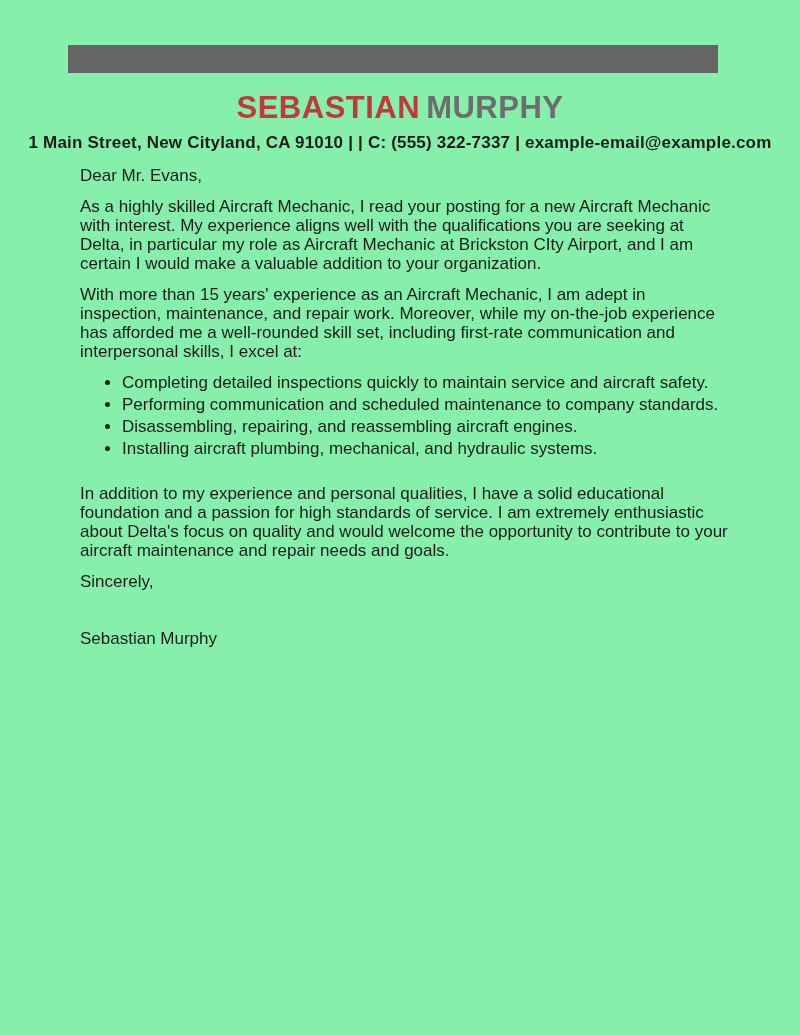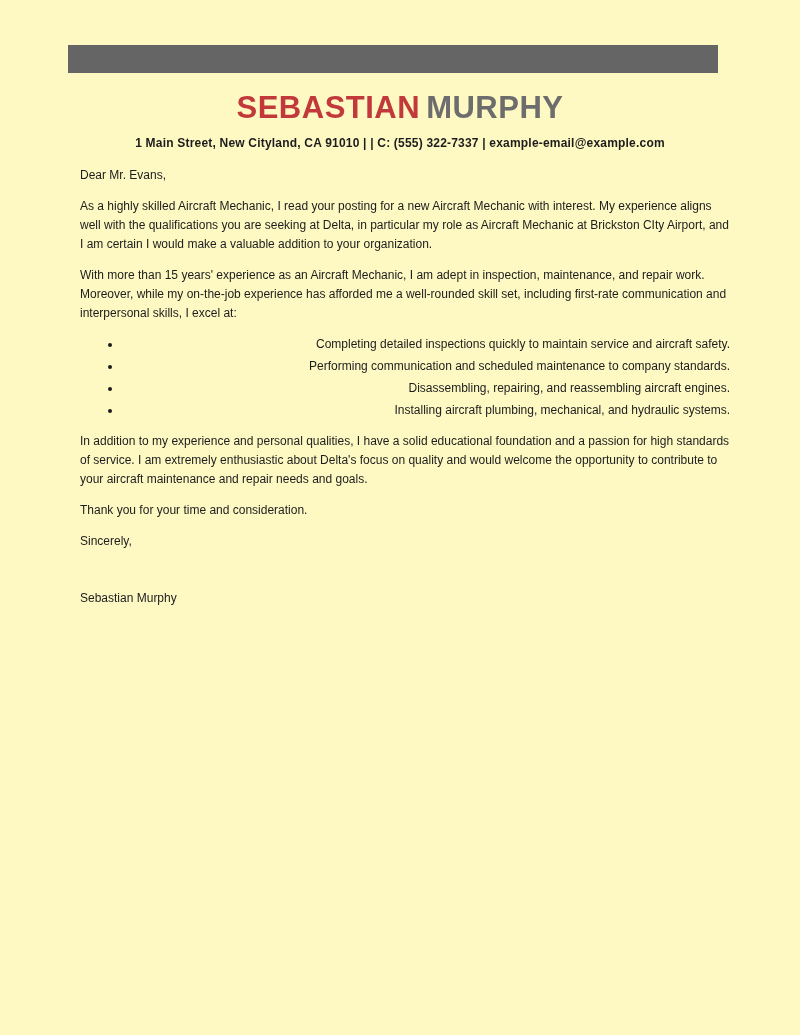--- a/index.html
+++ b/index.html
@@ -5,21 +5,21 @@
   html, body { margin: 0; padding: 0; }
   body {
     width: 800px;
     background: #ffffff;
     font-family: "Liberation Sans", sans-serif;
   }
   .page {
     position: relative;
     width: 800px;
     height: 1035px;
-    background: #fef9c3;
+    background: #86efac;
     overflow: hidden;
   }
   .top-bar {
     position: absolute;
     left: 68px;
     top: 45px;
     width: 650px;
     height: 28px;
     background: var(--bar-gray, #656565);
   }
@@ -31,39 +31,38 @@
     margin: 0;
     font-size: 31px;
     line-height: 38px;
     font-weight: 700;
     letter-spacing: 0.5px;
   }
   .name .first { color: var(--accent-red, #c2393c); }
   .name .last  { color: var(--name-gray, #6d6d6d); margin-left: 6px; }
   .contact {
     margin-top: 7px;
-    font-size: 12px;
+    font-size: 17px;
     line-height: 18px;
     font-weight: 700;
     color: var(--text-color, #1c1c1c);
     letter-spacing: 0.2px;
   }
   .letter {
     margin: 14px 0 0 80px;
     width: 650px;
-    font-size: 12px;
+    font-size: 17px;
     line-height: 19px;
     color: var(--text-color, #1c1c1c);
   }
   .letter p { margin: 0 0 12px 0; }
   .letter ul {
-    margin: 0 0 12px 0;
+    margin: 0 0 26px 0;
     padding: 0 0 0 42px;
     list-style: disc;
-    text-align: right;
   }
   .letter li { margin: 0 0 3px 0; }
   .closing { margin-bottom: 0 !important; }
   .signature { margin-top: 38px !important; }
 </style>
 </head>
 <body>
 
 <div class="page">
 
@@ -84,20 +83,19 @@
     <ul>
       <li>Completing detailed inspections quickly to maintain service and aircraft safety.</li>
       <li>Performing communication and scheduled maintenance to company standards.</li>
       <li>Disassembling, repairing, and reassembling aircraft engines.</li>
       <li>Installing aircraft plumbing, mechanical, and hydraulic systems.</li>
     </ul>
 
     <p>In addition to my experience and personal qualities, I have a solid educational foundation and a passion for high standards of service. I am extremely enthusiastic about Delta's focus on quality and would welcome the opportunity to contribute to your aircraft maintenance and repair needs and goals.</p>
 
 
-    <p>Thank you for your time and consideration.</p>
 
     <p class="closing">Sincerely,</p>
 
     <p class="signature">Sebastian Murphy</p>
   </main>
 
 </div>
 
 </body></html>

